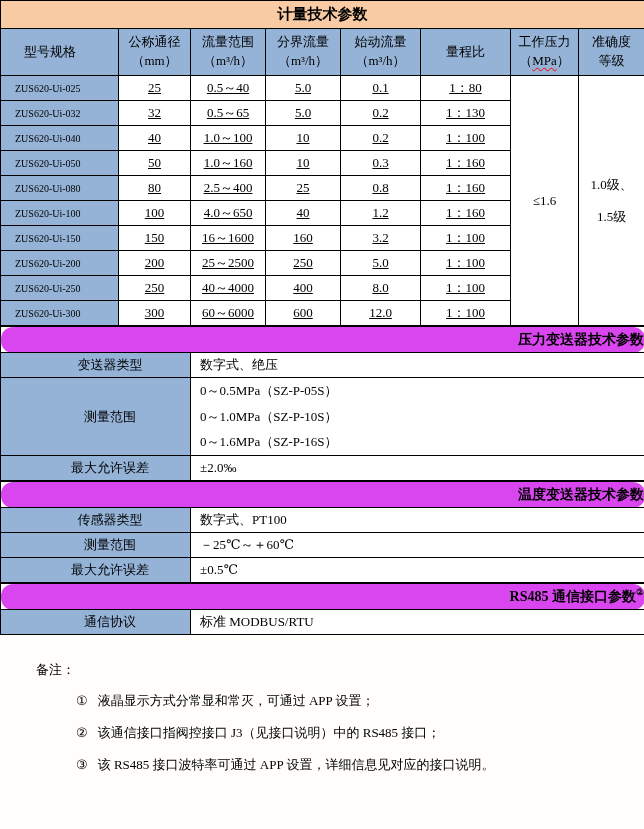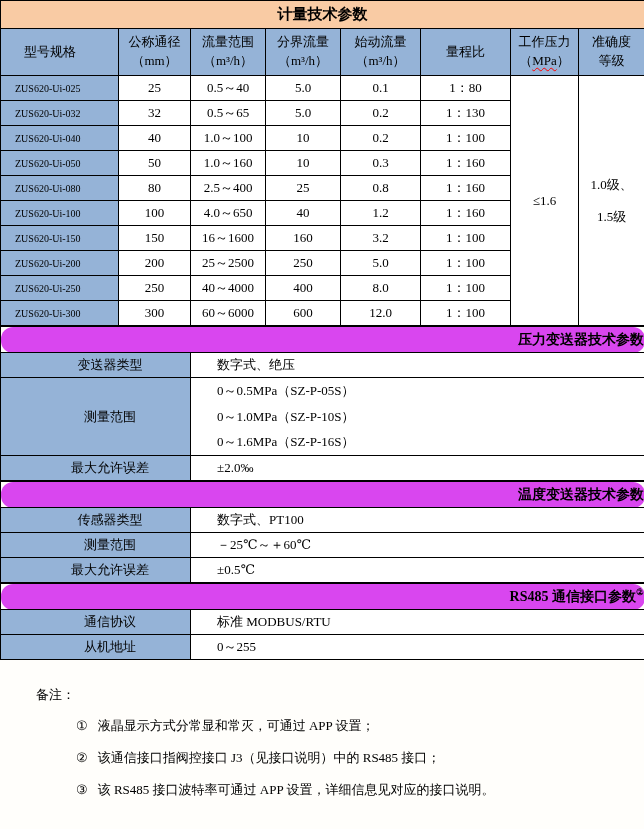--- a/index.html
+++ b/index.html
@@ -16,23 +16,23 @@
   .white { background:#ffffff; }
   .title-cell {
     background:#F9CBA4;
     font-weight:bold; font-size:15px; text-align:center; height:27px;
   }
   .sec-title { background:#d946ef; font-weight:bold; font-size:14px; text-align:right; height:25px;border-radius:12px; }
   .hdr { text-align:center; height:46px; line-height:1.45; }
   .hdr-left { text-align:left; padding-left:23px; }
   .row-h { height:25px; }
   .model-cell { text-align:left; padding-left:14px; font-size:10px; }
-  .num-cell { text-align:center; }
+  .num-cell { text-align:center;text-decoration:underline; }
   .label-cell { text-align:center;padding-left:29px; }
-  .value-cell { text-align:left; padding-left:26px; }
+  .value-cell { text-align:left; padding-left:9px; }
   .merged-cell { text-align:center; background:#ffffff; }
   .acc-gap { height:14px; }
   .wavy {
     text-decoration:underline wavy #ff0000;
     text-decoration-thickness:1px;
     text-underline-offset:2px;
   }
   sup { font-size:9px; line-height:0; }
   .mr-lines div { line-height:25.5px; }
   .notes { padding:26px 0 0 36px; font-size:13px; }
@@ -240,24 +240,20 @@
         <col style="width:454px">
       </colgroup>
     <tbody>
         <tr>
       <td class="sec-title" colspan="2"><span>RS485 通信接口参数</span><sup>②</sup></td>
     </tr>
     <tr class="row-h">
       <td class="blue label-cell">通信协议</td>
       <td class="white value-cell">标准 MODBUS/RTU</td>
     </tr>
-    <tr class="row-h">
-      <td class="blue label-cell">从机地址</td>
-      <td class="white value-cell">0～255</td>
-    </tr>
   </tbody>
     </table>
 
   <div class="notes">
     <div class="notes-heading">备注：</div>
     <div class="note-item">
       <span class="note-num">①</span><span>液晶显示方式分常显和常灭，可通过 APP 设置；</span>
     </div>
     <div class="note-item">
       <span class="note-num">②</span><span>该通信接口指阀控接口 J3（见接口说明）中的 RS485 接口；</span>

